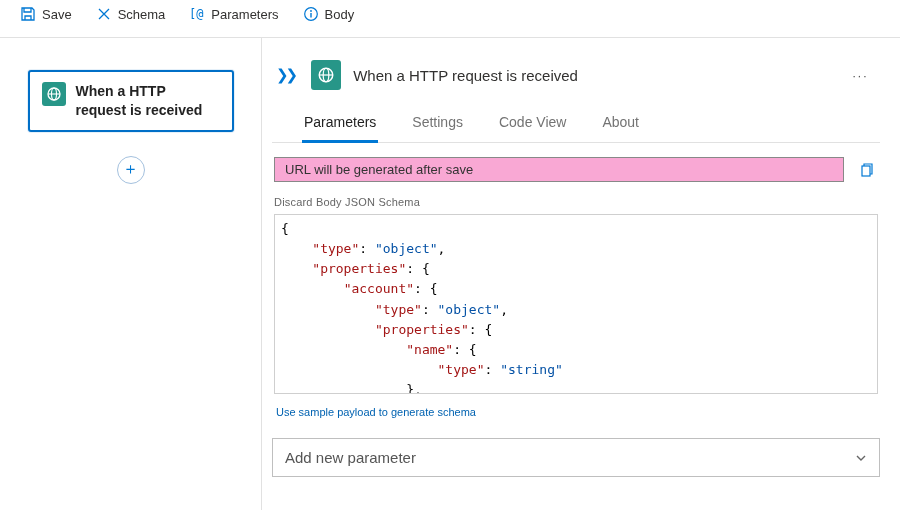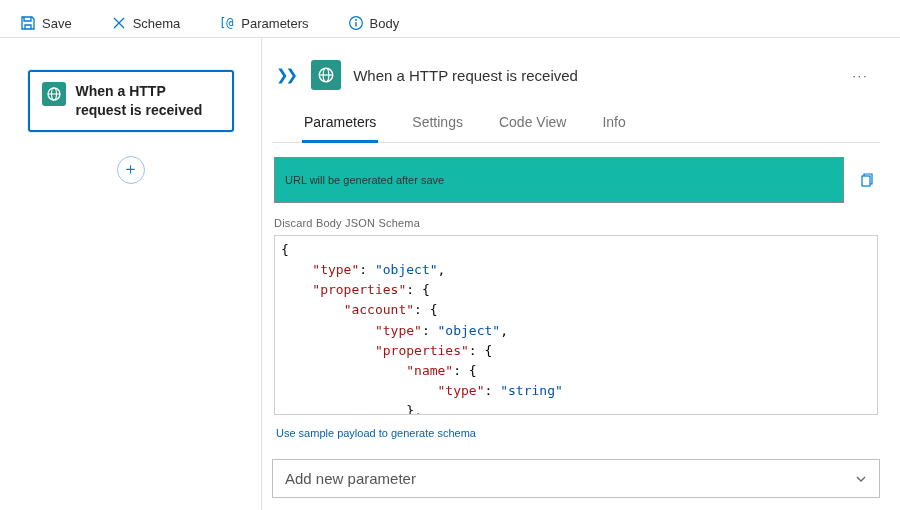--- a/index.html
+++ b/index.html
@@ -1,19 +1,19 @@
 <!DOCTYPE html>
 <html><head>
 <meta charset="utf-8">
 <style>
   * { box-sizing: border-box; margin: 0; padding: 0; }
   html, body { width: 900px; height: 510px; font-family: "Segoe UI", Arial, sans-serif; font-size: 13px; color: #323130; background: #fff; overflow: hidden; }
   
   
-  .toolbar { height: 38px; border-bottom: 1px solid #e1e1e1; display: flex; align-items: flex-end; padding: 0 10px; gap: 19px; }
+  .toolbar { height: 38px; border-bottom: 1px solid #e1e1e1; display: flex; align-items: flex-start; padding: 0 10px; gap: 4px; }
   .tool-btn { display: flex; align-items: center; gap: 6px; padding: 6px 10px; cursor: pointer; color: #323130; font-size: 13px; }
   .tool-btn .icon { color: #0078d4; display: inline-flex; align-items: center; }
   
   
   .main { display: flex; height: calc(100% - 38px); }
   .left-panel { width: 262px; border-right: 1px solid #e1e1e1; padding: 32px 24px 0 24px; display: flex; flex-direction: column; align-items: center; }
   .right-panel { flex: 1; padding: 0 20px 0 10px; overflow: hidden; position: relative; }
   
   
   .node-card { width: 206px; border: 2px solid #006fc7; border-radius: 3px; padding: 10px 12px; display: flex; gap: 10px; align-items: flex-start; background: #fff; box-shadow: 0 0 0 1px rgba(0,111,199,.1); }
@@ -31,21 +31,21 @@
   
   
   .tabs { display: flex; gap: 32px; padding: 8px 2px 0 30px; border-bottom: 1px solid #e1e1e1; }
   .tab { padding: 6px 2px 10px 2px; font-size: 14px; color: #737373; cursor: pointer; border-bottom: 3px solid transparent; margin-bottom: -1px; }
   .tab.active { border-bottom-color: #0078d4; font-weight: 400; color: #222; }
   
   
   .section { padding: 14px 2px 0 2px; }
   .field-label { font-size: 11px; color: #666; margin-bottom: 6px; letter-spacing: .2px; }
   .url-row { display: flex; gap: 10px; align-items: center; }
-  .url-box { flex: 1; background: #14b8a6; border: 1px solid #888; padding: 16px 10px; font-size: 11px; color: #333; }
+  .url-box { flex: 1; background: #f9a8d4; border: 1px solid #888; padding: 4px 10px; font-size: 13px; color: #333; }
   .copy-btn { color: #0078d4; cursor: pointer; padding: 4px; }
   
   .schema-box { width: 100%; border: 1px solid #cfcfcf; background: #fff; padding: 4px 0 4px 0; font-family: Consolas, monospace; font-size: 13px; line-height: 1.55; height: 180px; overflow: hidden; }
   .schema-box .line { white-space: pre; padding-left: 6px; }
   .tok-brace { color: #000; }
   .tok-key { color: #a31515; }
   .tok-punc { color: #000; }
   .tok-str { color: #0451a5; }
   
   .link-line { color: #0062b1; font-size: 11px; padding: 12px 2px 0 2px; cursor: pointer; }
@@ -123,21 +123,21 @@
           </svg>
       </div>
       <div class="header-title">When a HTTP request is received</div>
       <div class="header-menu">···</div>
     </div>
 
     <div class="tabs">
       <div class="tab active">Parameters</div>
       <div class="tab">Settings</div>
       <div class="tab">Code View</div>
-      <div class="tab">Info</div>
+      <div class="tab">About</div>
     </div>
 
     <div class="section">
       <div class="url-row">
         <div class="url-box">URL will be generated after save</div>
         <div class="copy-btn">
           <span>
             <svg width="16" height="16" viewBox="0 0 16 16">
                 <rect x="4" y="4" width="8" height="10" fill="none" stroke="#0078d4" stroke-width="1.2"></rect>
                 <path d="M6 4V2h8v10h-2" fill="none" stroke="#0078d4" stroke-width="1.2"></path>

